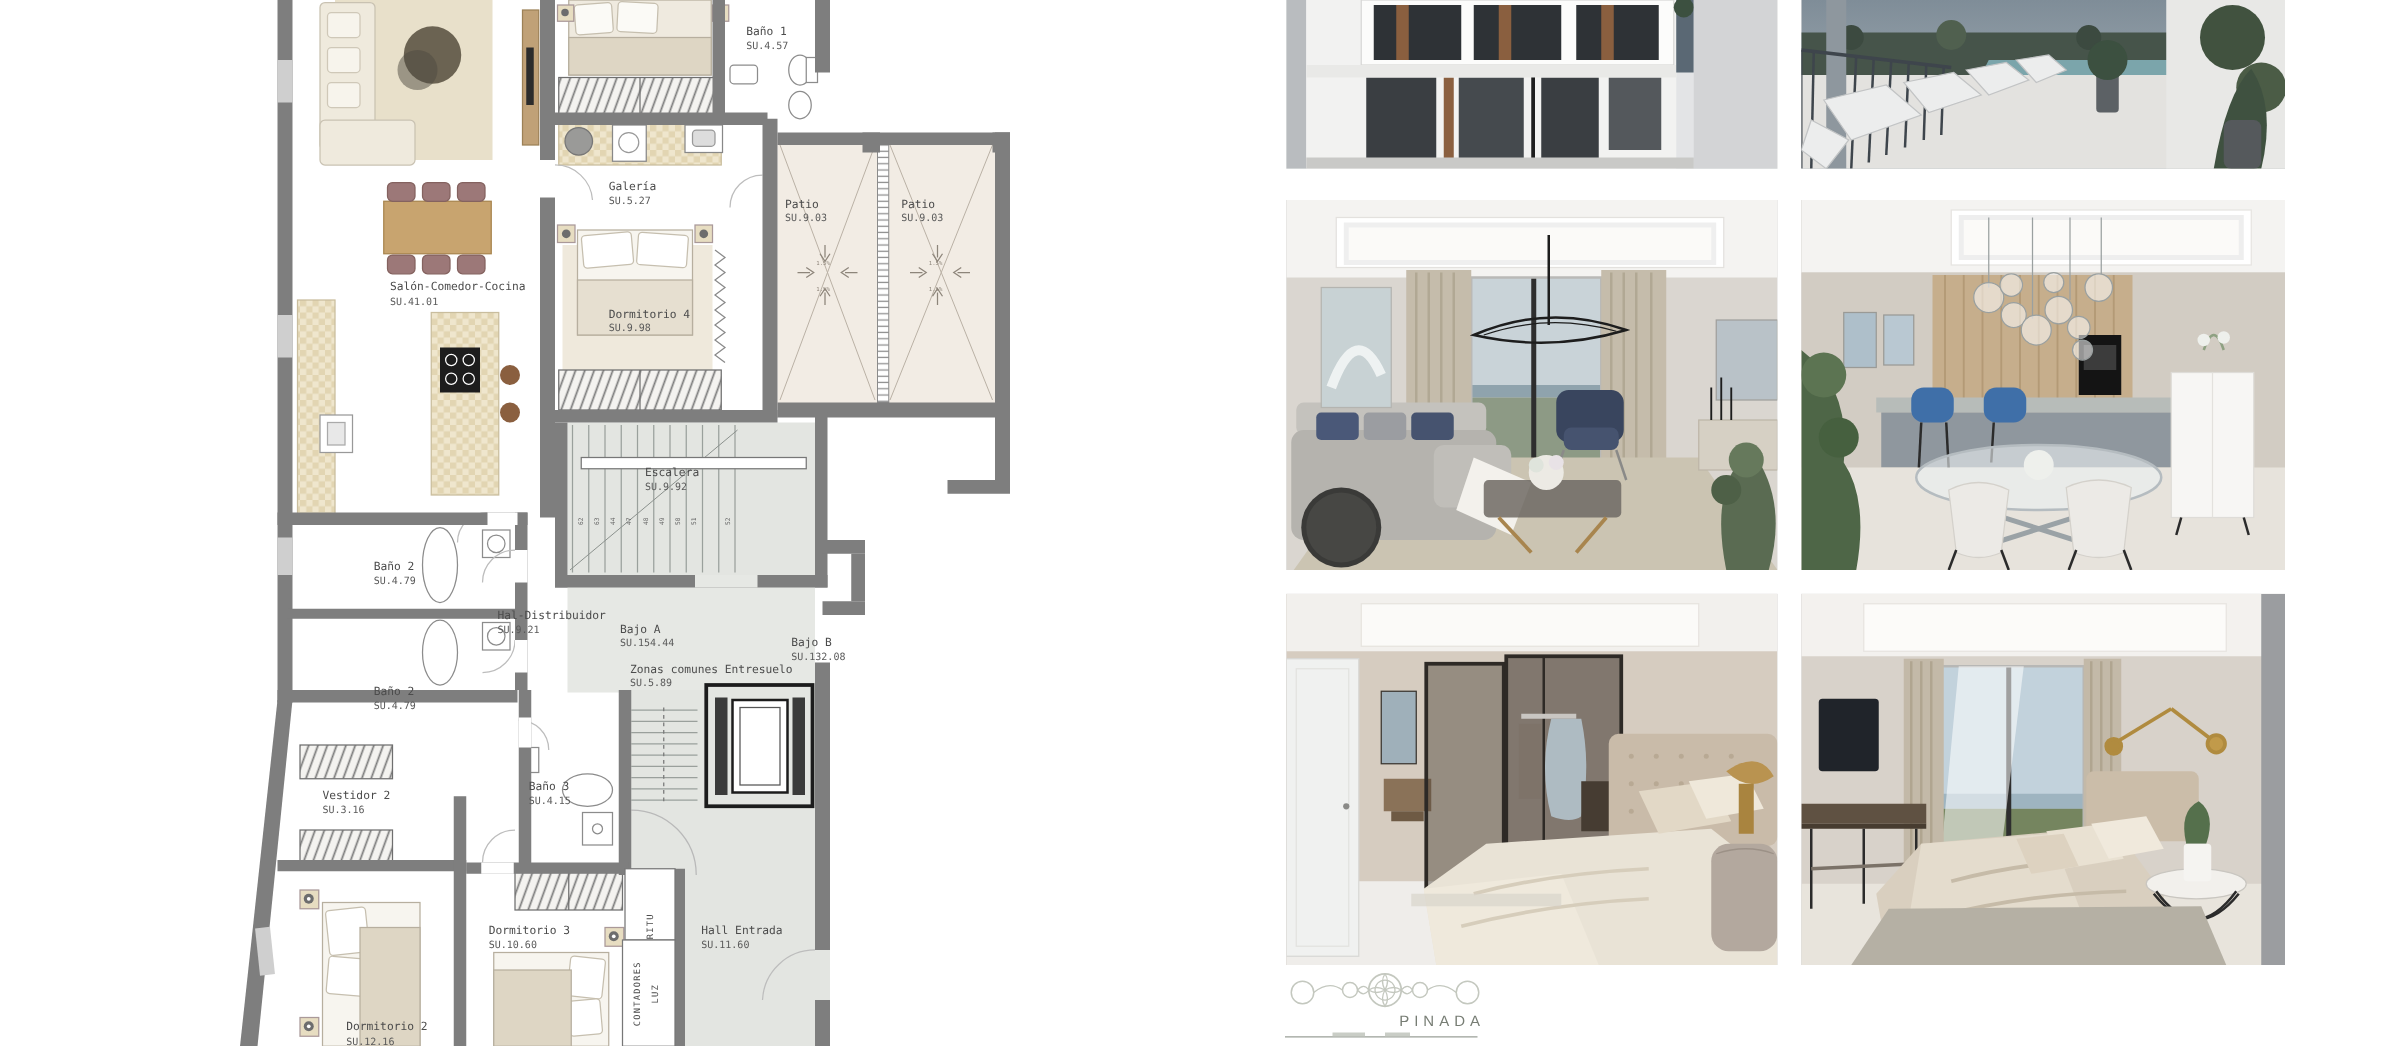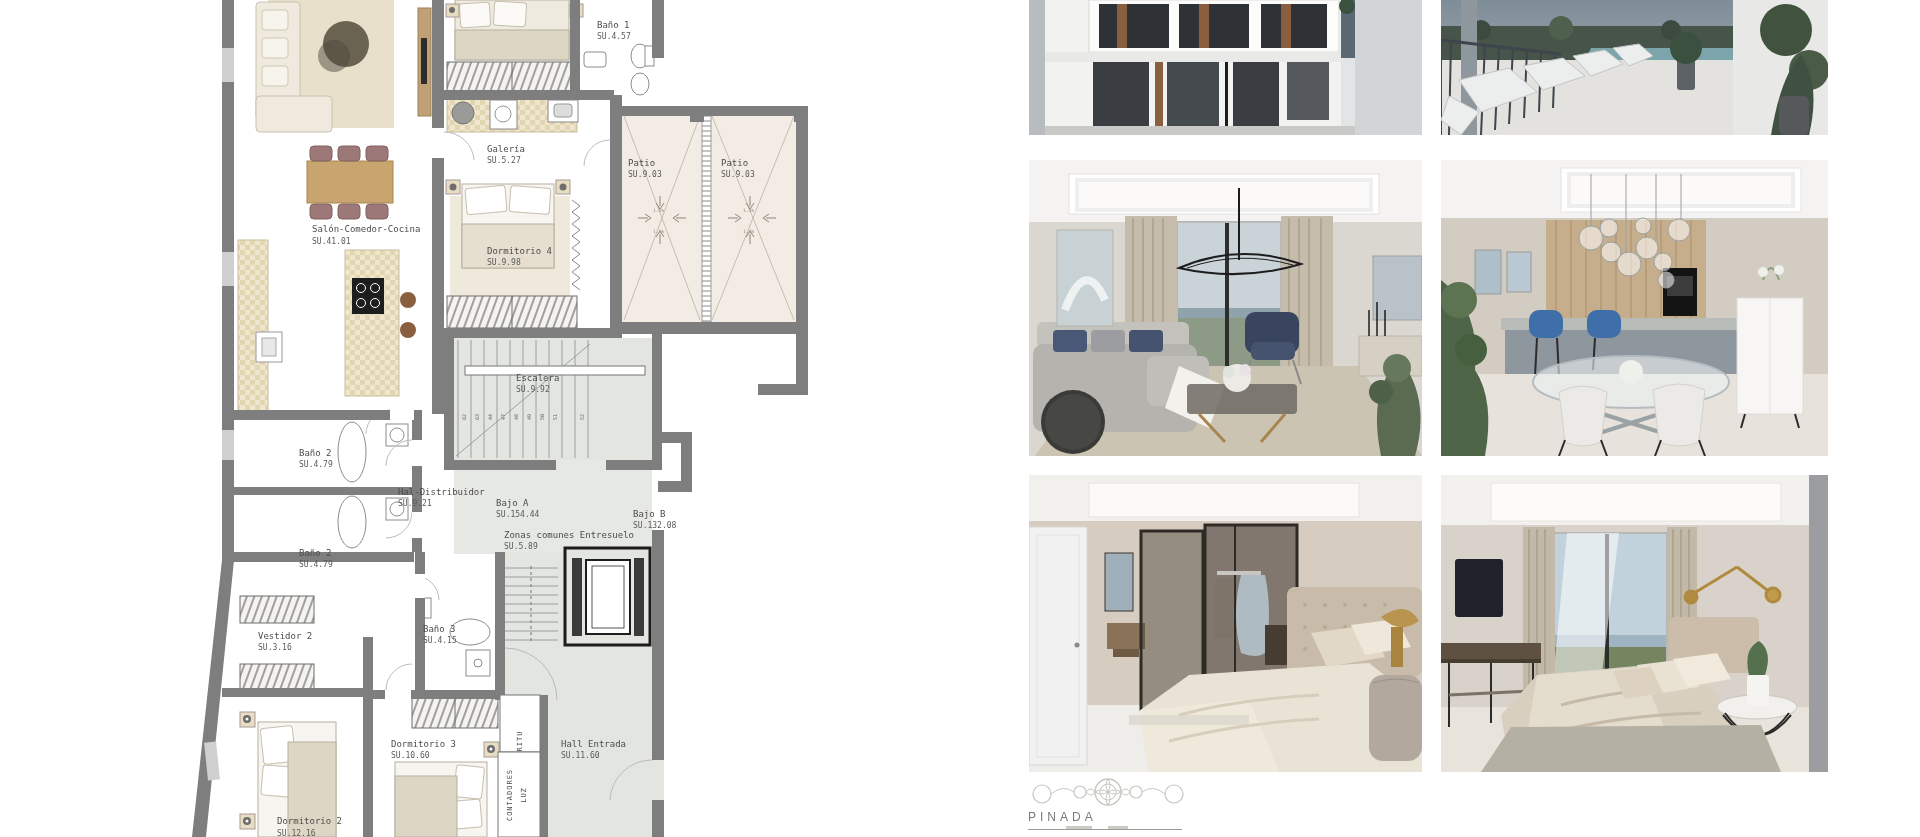--- a/index.html
+++ b/index.html
@@ -1,21 +1,21 @@
 <!DOCTYPE html>
 <html><head>
 <meta charset="utf-8">
 <style>
   html,body{margin:0;padding:0;background:#fff;}
   #stage{position:relative;width:1920px;height:837px;background:#fff;overflow:hidden;
          font-family:"Liberation Sans",sans-serif;}
   .abs{position:absolute;}
   .photo{position:absolute;overflow:hidden;background:#ddd;}
   .photo svg{display:block;}
-  #brand-name{position:absolute;left:1028px;top:810px;width:160px;text-align:left;
+  #brand-name{position:absolute;left:1028px;top:810px;width:160px;text-align:right;
       font-size:12px;letter-spacing:4px;color:#777d74;font-family:"Liberation Sans",sans-serif;}
   #brand-rule{position:absolute;left:1028px;top:829px;width:154px;height:2px;
       border-top:1px solid #9aa098;}
   .smudge{position:absolute;height:3px;background:#c9cdc6;top:826px;}
   text{font-family:"DejaVu Sans Mono",monospace;fill:#4c4c4c;}
   .rname{font-size:9px;}
   .rarea{font-size:8px;fill:#5a5a5a;}
   .tiny{font-size:4.5px;fill:#8d857a;}
   .step{font-size:5px;fill:#666;}
 </style>

